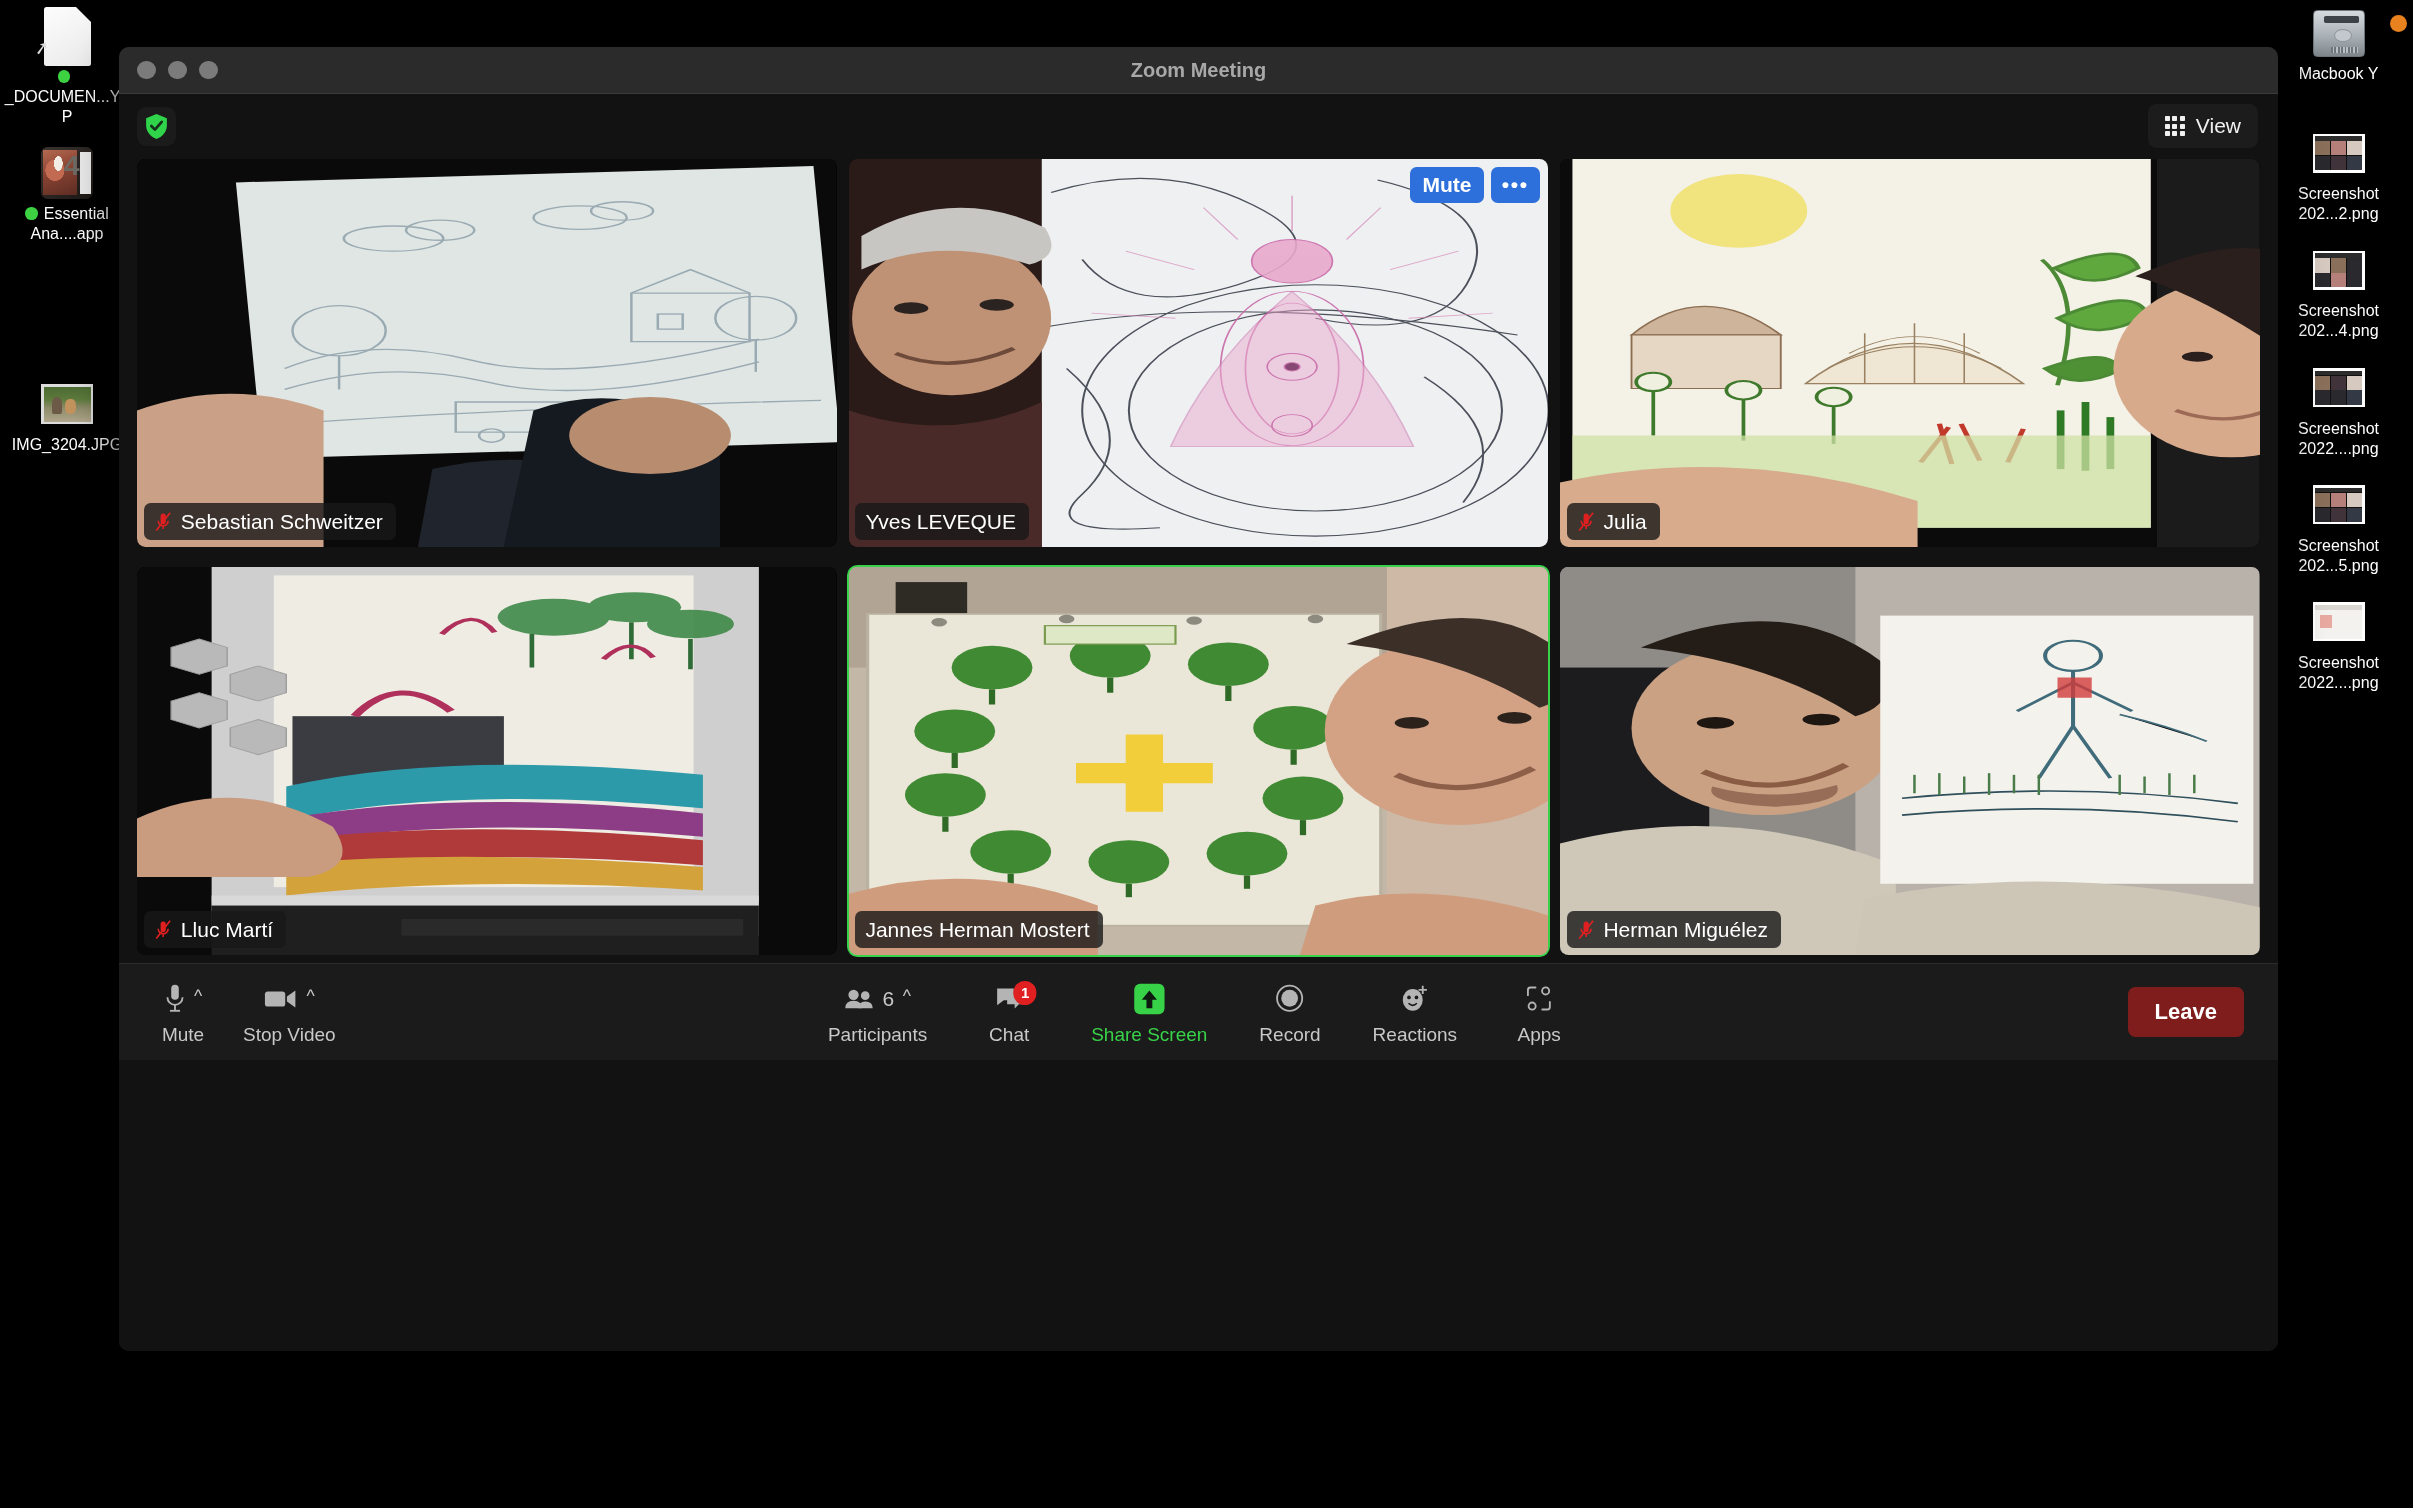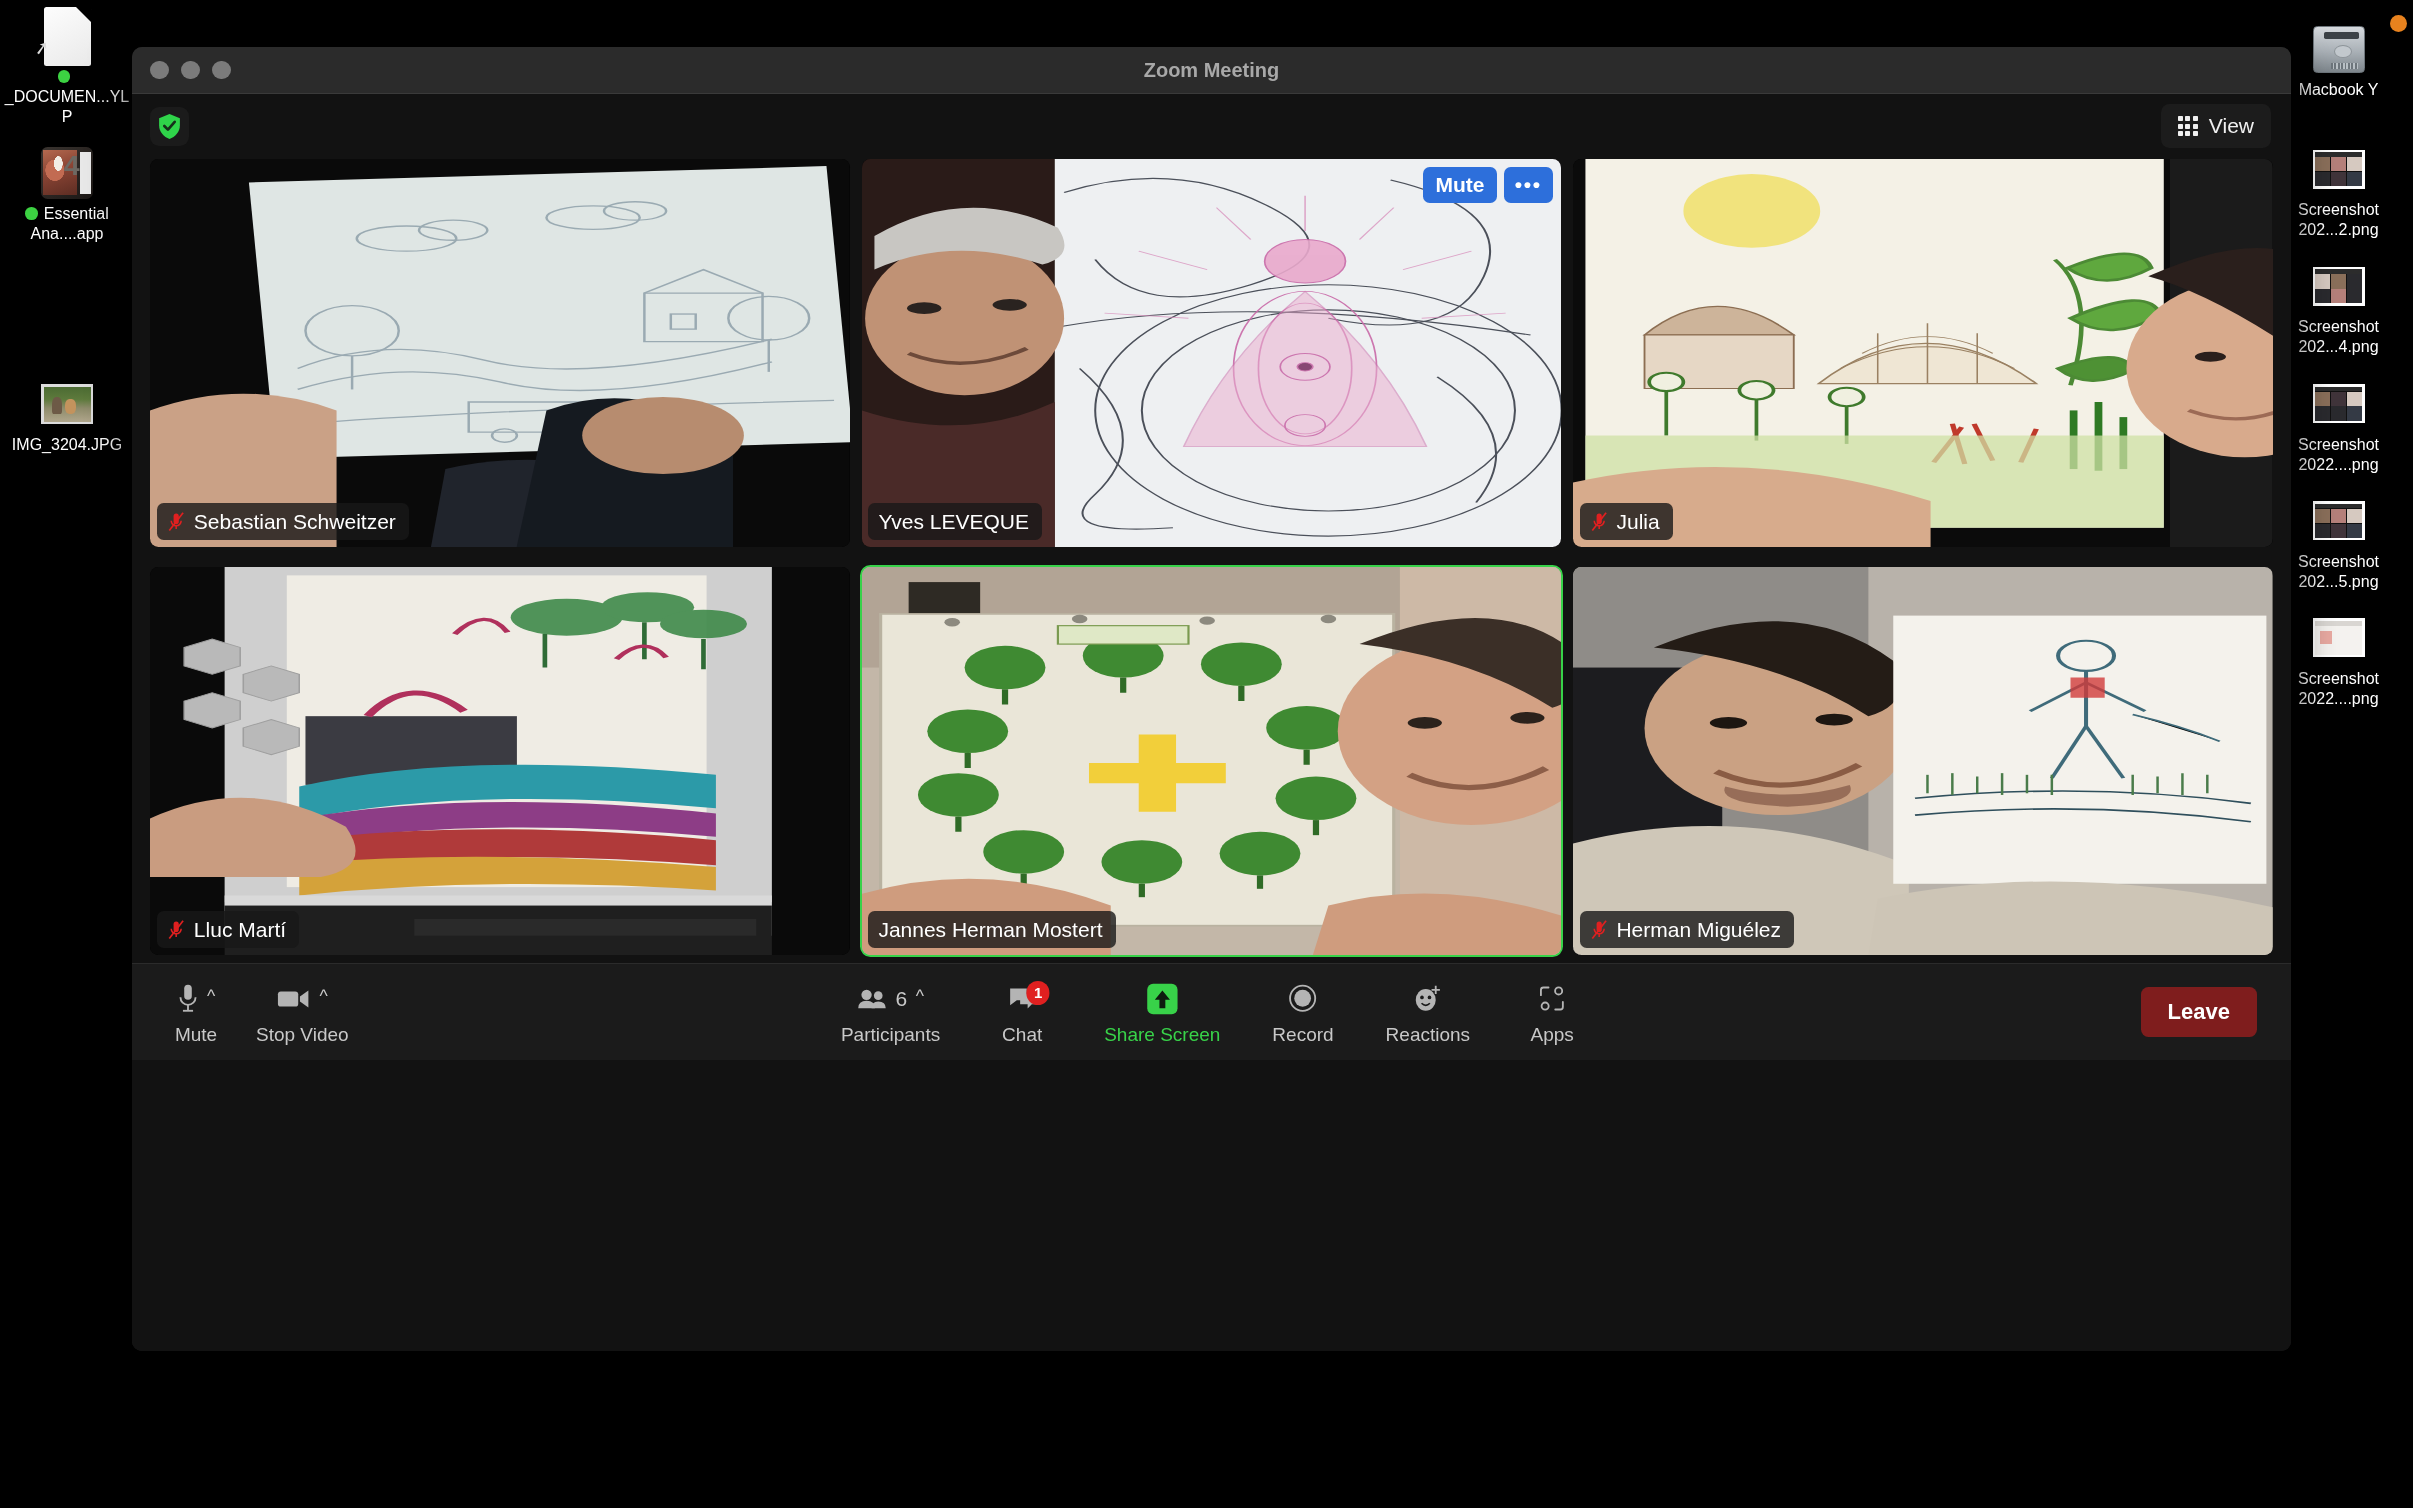--- a/index.html
+++ b/index.html
@@ -183,21 +183,21 @@
     position: absolute;
     top: 15px; left: 2390px;
     width: 17px; height: 17px;
     border-radius: 50%;
     background: #e8821e;
   }
 
   
   #zoom-window {
     position: absolute;
-    left: 132px;
+    left: 119px;
     top: 47px;
     width: 2159px;
     height: 1304px;
     background: #1f1f1f;
     border-radius: 10px;
     overflow: hidden;
     box-shadow: 0 10px 40px rgba(0,0,0,.85);
     display: flex;
     flex-direction: column;
   }
@@ -422,21 +422,21 @@
     <div class="desk-icon" style="margin-top:126px;">
       <div class="desk-thumb">
         <div class="photo-thumb">
             <div class="photo-inner"></div>
           </div>
       </div>
       <div class="desk-label">IMG_3204.JPG</div>
     </div>
   </div>
 
-  <div class="desktop-col" id="desktop-right" style="padding-top:7px;margin-top:16px;">
+  <div class="desktop-col" id="desktop-right" style="padding-top:7px;">
 
     <div class="desk-icon">
       <div class="desk-thumb">
         <div class="hd-icon">
             <span class="slot"></span>
             <span class="disc"></span>
             <span class="vent"></span>
           </div>
       </div>
       <div class="desk-label">Macbook Y</div>

